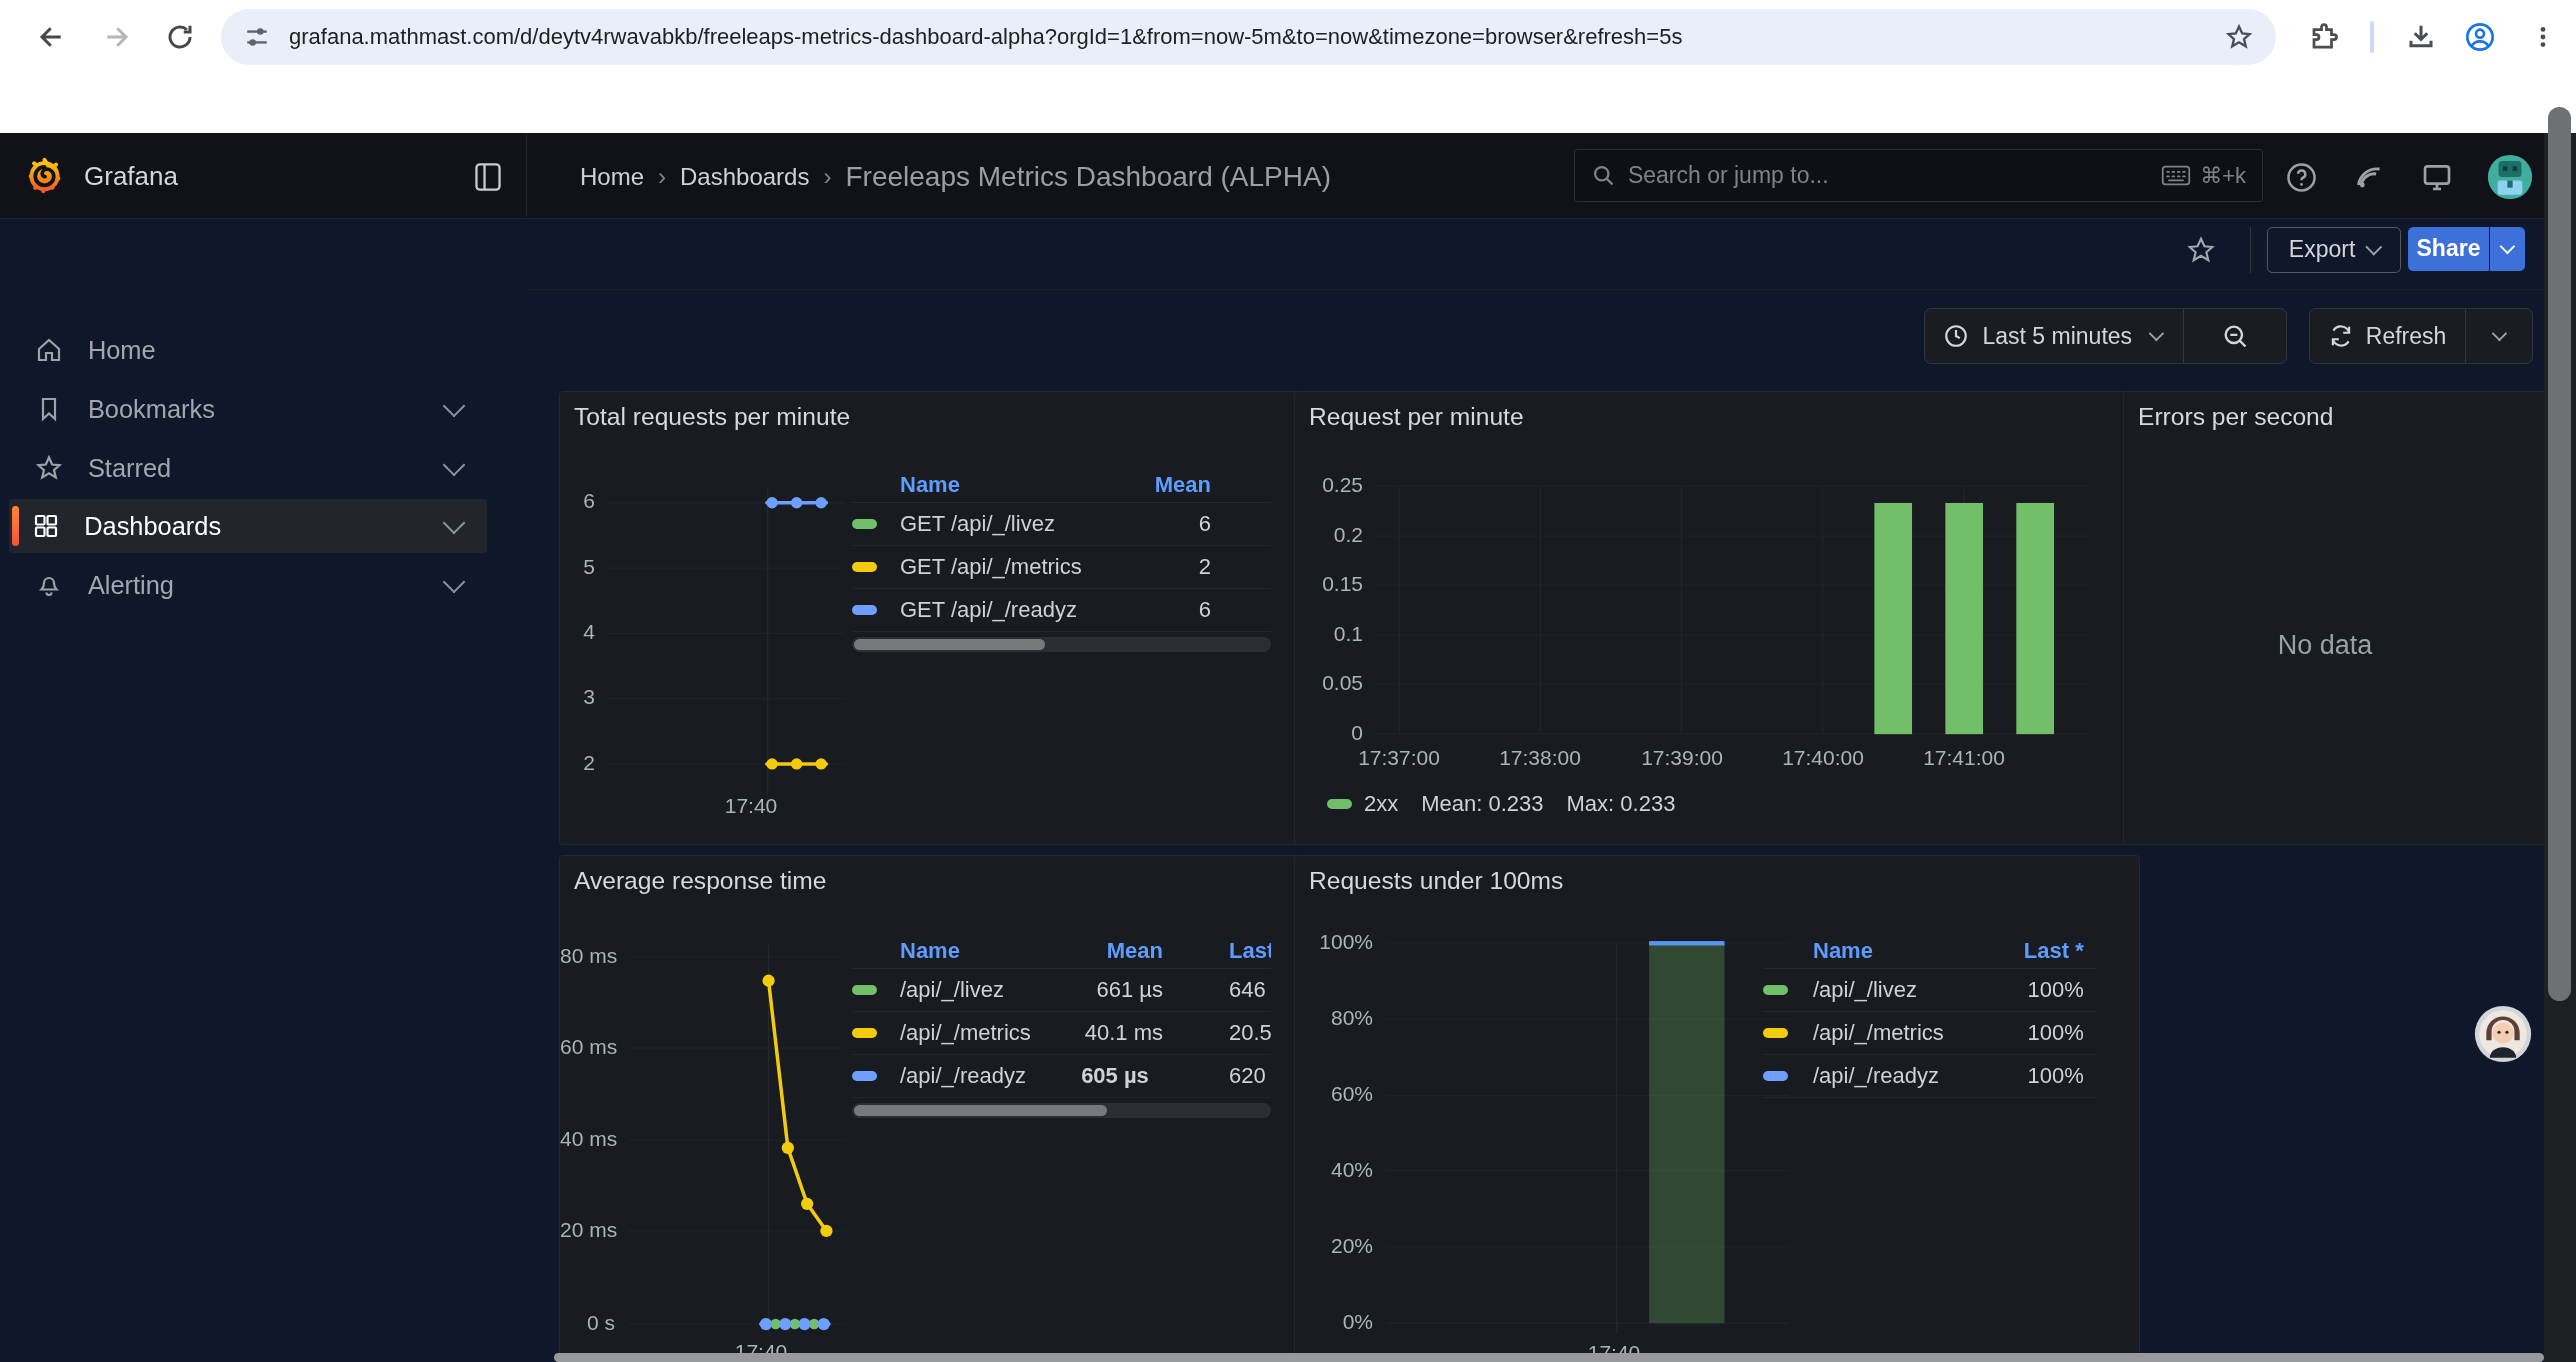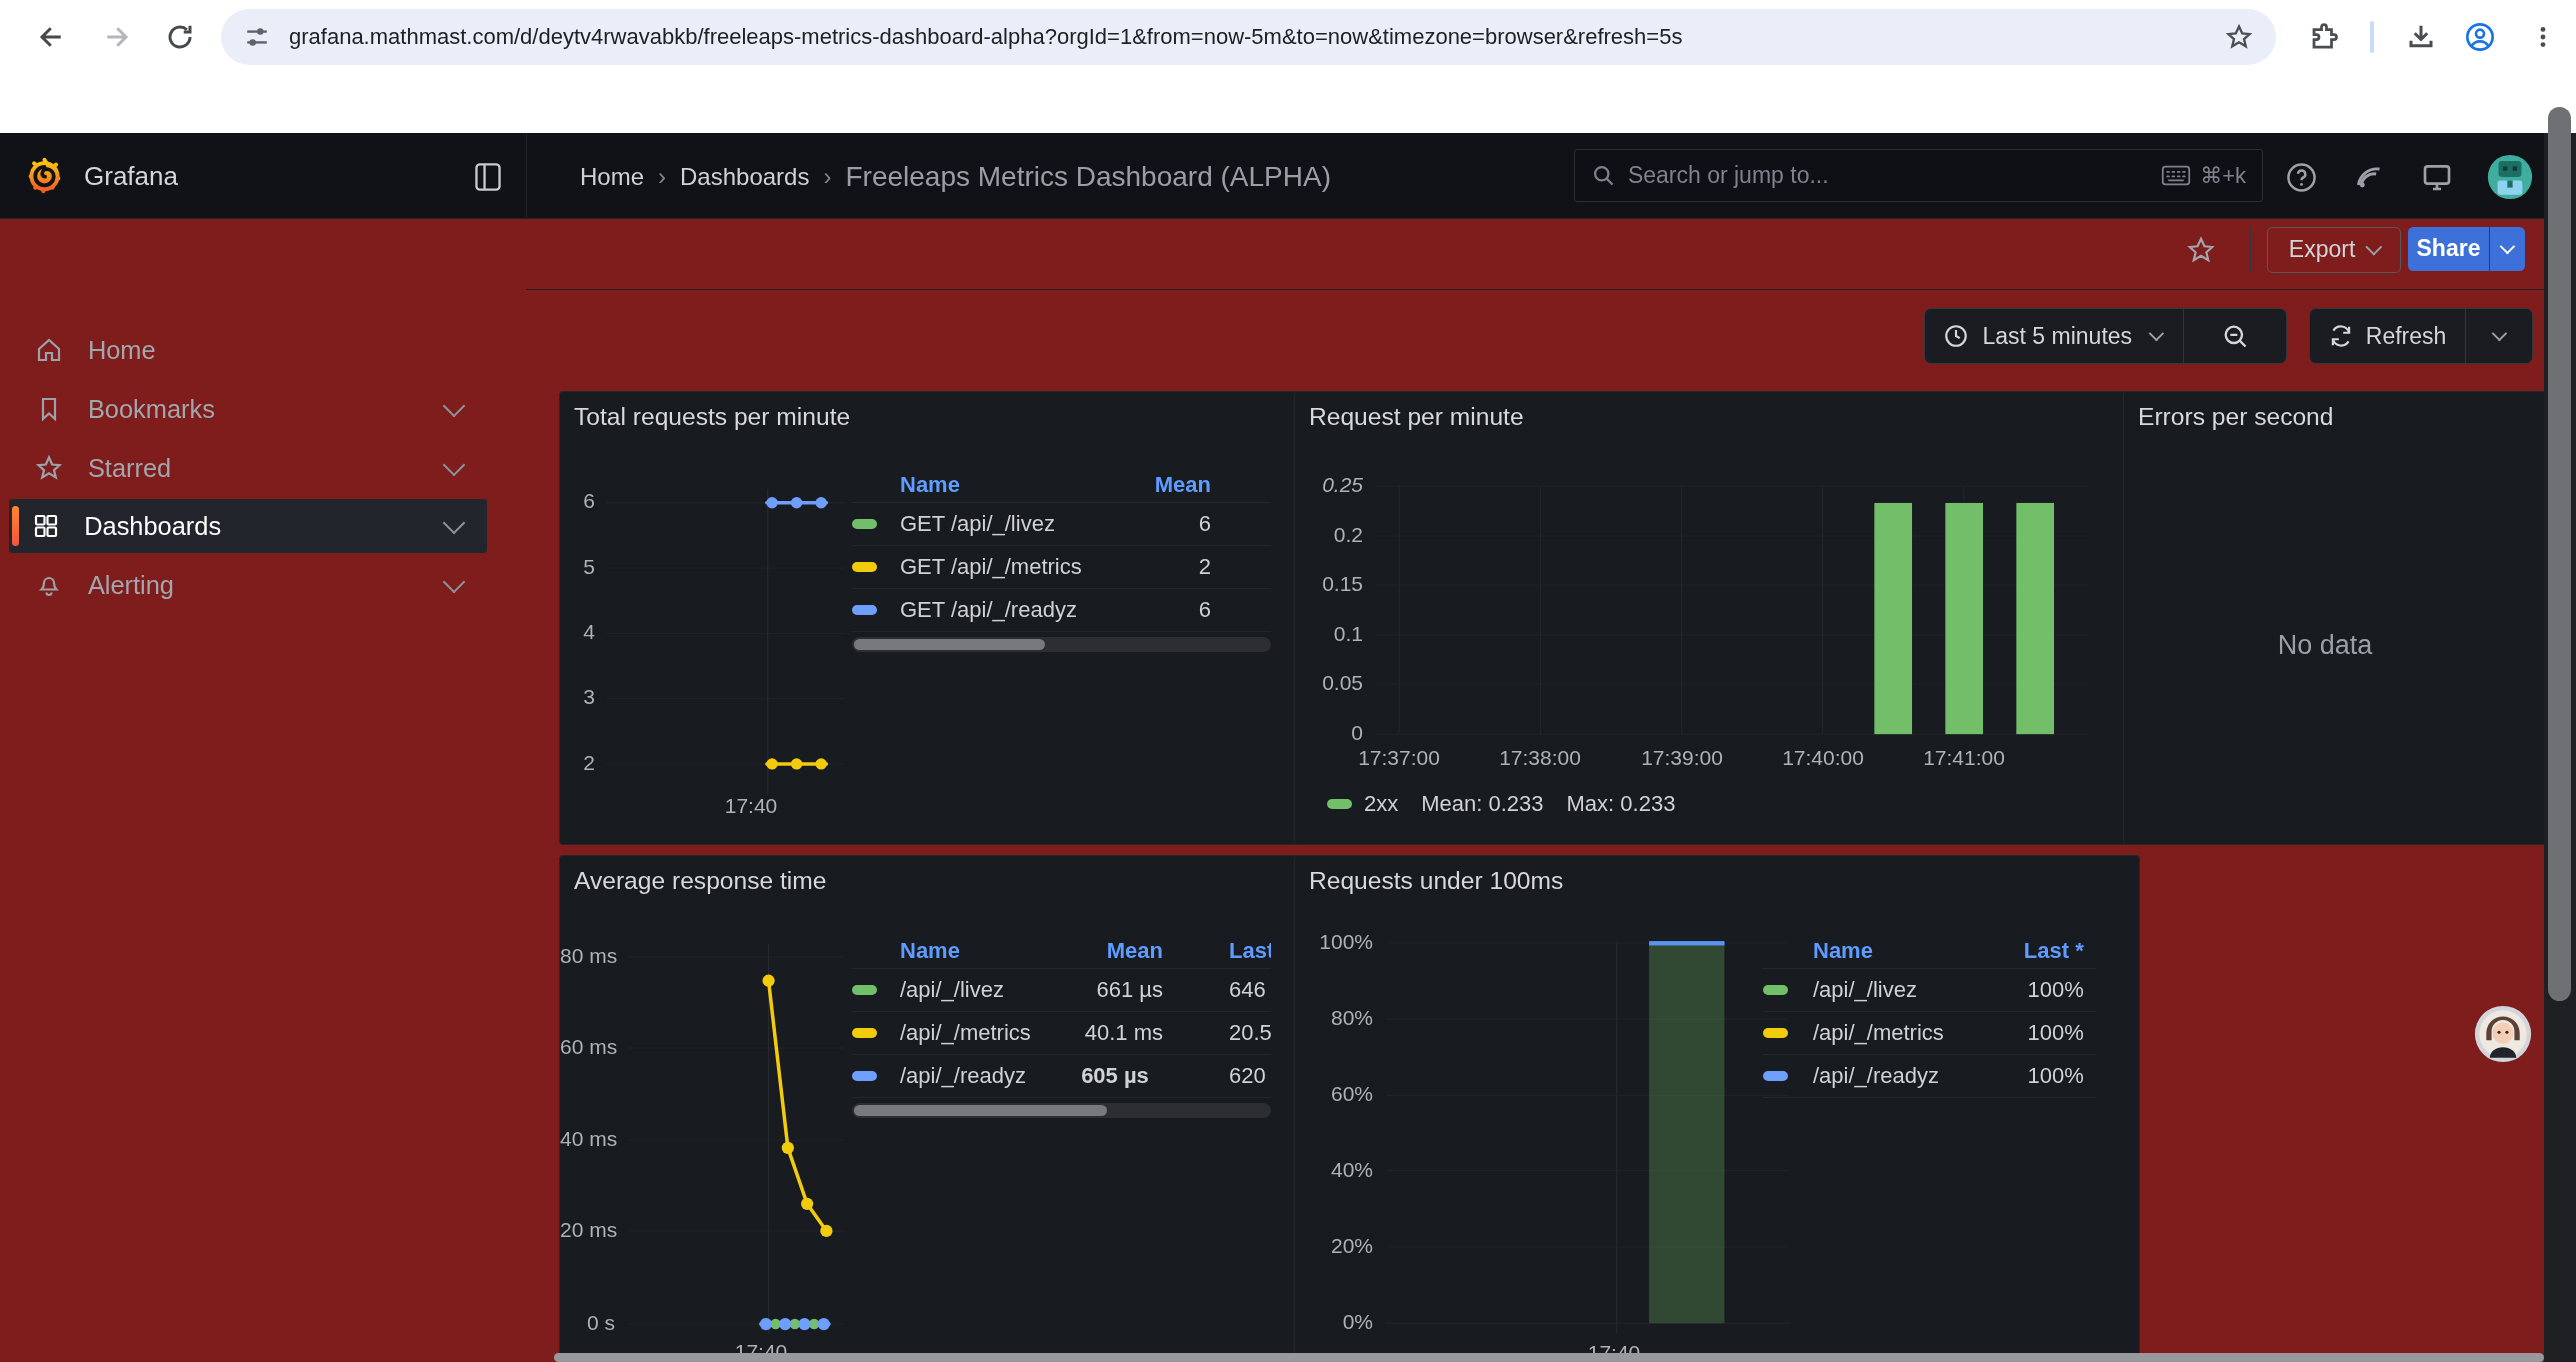--- a/index.html
+++ b/index.html
@@ -9,21 +9,21 @@
   svg{display:block;}
   
   #browser-bar{left:0;top:0;width:2576px;height:74px;background:#ffffff;}
   #bookmarks-bar{left:0;top:74px;width:2576px;height:60px;background:#ffffff;}
   .urlpill{left:221px;top:8.8px;width:2055px;height:56px;border-radius:28px;background:#e9eef8;
            display:flex;align-items:center;}
   .urltext{font-size:22px;color:#202124;white-space:nowrap;overflow:hidden;}
   .bm-item{display:flex;align-items:center;gap:10.5px;font-size:21px;color:#3c4043;height:40px;
            padding:0 14px;border-radius:20px;}
   
-  #grafana{left:0;top:133px;width:2576px;height:1229px;background:#7f1d1d;}
+  #grafana{left:0;top:133px;width:2576px;height:1229px;background:#0f172a;}
   #topnav{left:0;top:0;width:2544px;height:85px;border-bottom:0.9px solid #22242a;background:#111217;}
   .brand{font-size:26px;color:#d5d6da;font-weight:500;}
   .crumb{font-size:24px;color:#d0d1d6;}
   .crumb-sep{font-size:24px;color:#82868f;padding:0 14px;}
   .crumb-last{font-size:28px;color:#9a9ea7;}
   .searchbox{display:flex;align-items:center;background:#0f1015;border:0.9px solid #2c2e35;
              border-radius:3px;color:#7d828c;font-size:23px;}
   .navicon{display:flex;align-items:center;justify-content:center;}
   
   .side-item{left:8.8px;width:478px;height:54px;display:flex;align-items:center;border-radius:3.5px;}
@@ -414,21 +414,21 @@
         <rect x="661" y="126.24399999999997" width="43" height="263.75600000000003" fill="#73bf69"></rect>
         <rect x="742" y="126.24399999999997" width="43" height="263.75600000000003" fill="#73bf69"></rect>
         <rect x="823" y="126.24399999999997" width="43" height="263.75600000000003" fill="#73bf69"></rect>
       </svg>
     <div class="abs" style="left:26px;top:399px;display:flex;align-items:center;font-size:22px;color:#d0d2d7;">
       <span class="pill" id="rpm-pill" style="margin-left: 6.1px; background: rgb(115, 191, 105);"></span>
       <span style="margin-left:12.3px;">2xx</span>
       <span style="margin-left:23px;">Mean: 0.233</span>
       <span style="margin-left:23px;">Max: 0.233</span>
     </div>
-  <div class="abs tick" style="left: 0px; top: 81px; width: 68px; text-align: right; font-style: italic;">0.25</div>
+  <div class="abs tick" style="left: 0px; top: 81px; width: 68px; text-align: right;">0.25</div>
       <div class="abs tick" style="left: 0px; top: 131px; width: 68px; text-align: right;">0.2</div>
       <div class="abs tick" style="left: 0px; top: 180px; width: 68px; text-align: right;">0.15</div>
       <div class="abs tick" style="left: 0px; top: 230px; width: 68px; text-align: right;">0.1</div>
       <div class="abs tick" style="left: 0px; top: 279px; width: 68px; text-align: right;">0.05</div>
       <div class="abs tick" style="left: 0px; top: 329px; width: 68px; text-align: right;">0</div>
       <div class="abs tick" style="left: 34px; top: 354px; width: 140px; text-align: center;">17:37:00</div>
       <div class="abs tick" style="left: 175px; top: 354px; width: 140px; text-align: center;">17:38:00</div>
       <div class="abs tick" style="left: 317px; top: 354px; width: 140px; text-align: center;">17:39:00</div>
       <div class="abs tick" style="left: 458px; top: 354px; width: 140px; text-align: center;">17:40:00</div>
       <div class="abs tick" style="left: 599px; top: 354px; width: 140px; text-align: center;">17:41:00</div>

